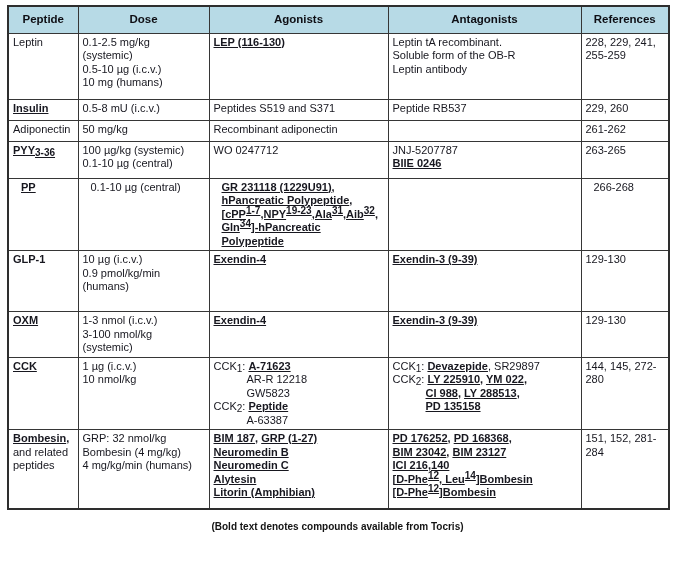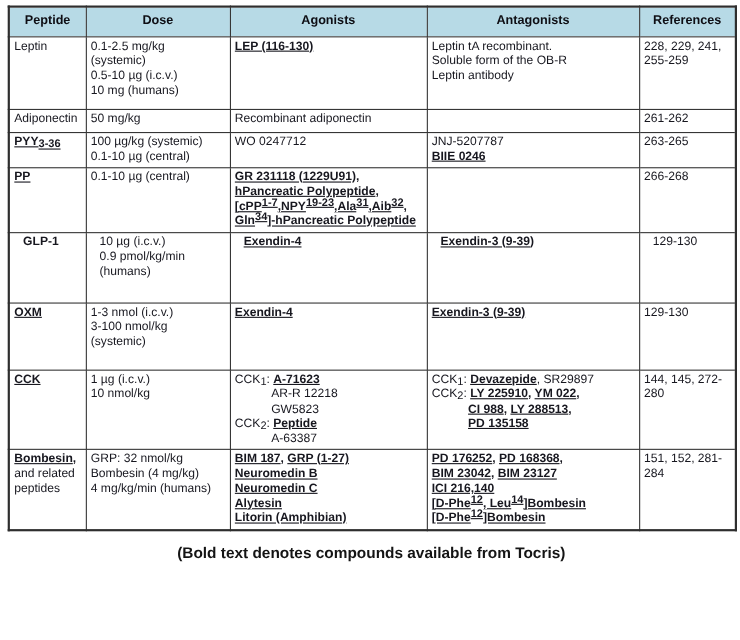--- a/index.html
+++ b/index.html
@@ -67,21 +67,21 @@
   .u { text-decoration: underline; }
   sub, sup { font-size: 10px; line-height: 0; }
   sub { vertical-align: -2px; }
   sup { vertical-align: 4px; }
 
   .footnote {
     width: 661px;
     margin-top: 11px;
     text-align: center;
     font-weight: bold;
-    font-size: 14px;
+    font-size: 10px;
     color: #141414;
   }
 </style>
 </head>
 <body>
 
 <div class="page">
   <table class="peptide-table">
     <colgroup>
       <col class="col-peptide">
@@ -118,20 +118,37 @@
             <div class="line"><span>Soluble form of the OB-R</span></div>
             <div class="line"><span>Leptin antibody</span></div>
           </td>
           <td>
             <div class="line"><span>228, 229, 241,</span></div>
             <div class="line"><span>255-259</span></div>
           </td>
         </tr>
         <tr>
           <td>
+            <div class="line"><span class="b u">Insulin</span></div>
+          </td>
+          <td>
+            <div class="line"><span>0.5-8 mU (i.c.v.)</span></div>
+          </td>
+          <td>
+            <div class="line"><span>Peptides S519 and S371</span></div>
+          </td>
+          <td>
+            <div class="line"><span>Peptide RB537</span></div>
+          </td>
+          <td>
+            <div class="line"><span>229, 260</span></div>
+          </td>
+        </tr>
+        <tr>
+          <td>
             <div class="line"><span>Adiponectin</span></div>
           </td>
           <td>
             <div class="line"><span>50 mg/kg</span></div>
           </td>
           <td>
             <div class="line"><span>Recombinant adiponectin</span></div>
           </td>
           <td></td>
           <td>

